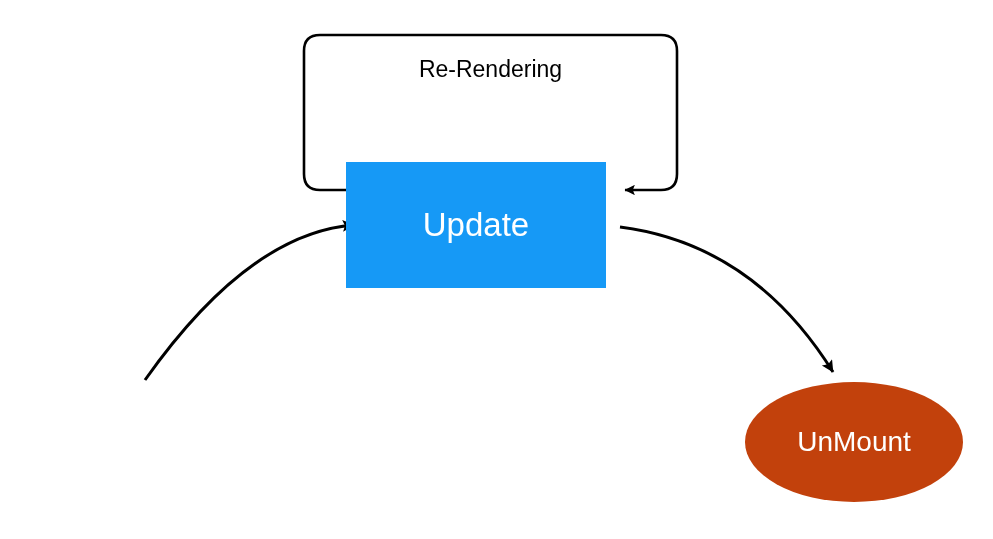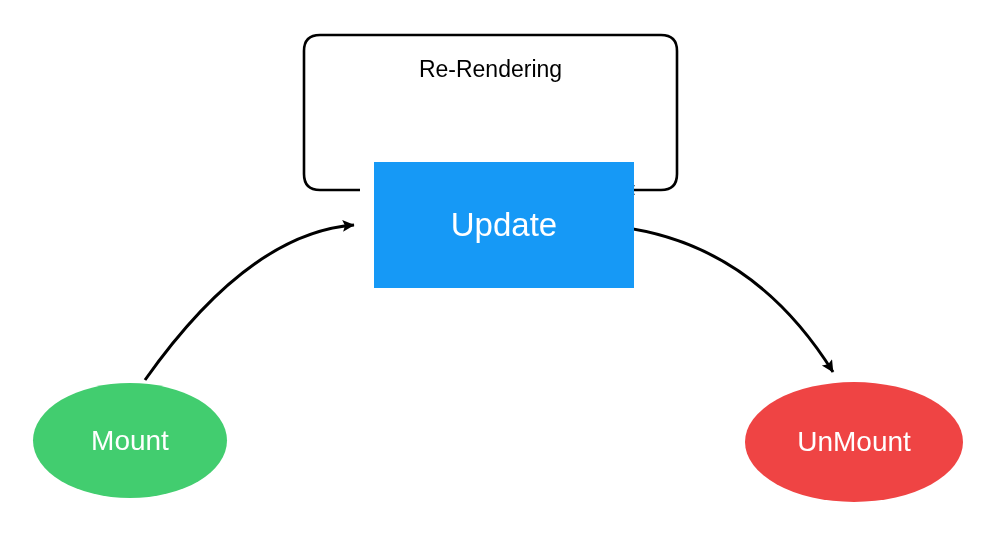--- a/index.html
+++ b/index.html
@@ -41,21 +41,21 @@
   }
   .node {
     position: absolute;
     display: flex;
     align-items: center;
     justify-content: center;
     color: #ffffff;
     z-index: 3;
   }
   .node-update {
-    left: 374px;
+    left: 346px;
     top: 162px;
     width: 260px;
     height: 126px;
     font-size: 33px;
   }
   .node-mount {
     left: 33px;
     top: 383px;
     width: 194px;
     height: 115px;
@@ -89,21 +89,18 @@
 
     <path class="edge-path arrow-stroke" d="M 620 227 Q 753 244 833 372" marker-end="url(#arrowhead)"></path>
   </svg>
 
   <div class="loop-label">Re-Rendering</div>
 
   <div class="node node-update" style="background-color: rgb(22, 153, 246);">
     <span>Update</span>
   </div>
 
-  <div class="node node-mount" style="background-color: rgb(66, 205, 111);">
-    <span>Mount</span>
-  </div>
 
-  <div class="node node-unmount" style="background-color: #ef4444;">
+  <div class="node node-unmount" style="background-color: #c2410c;">
     <span>UnMount</span>
   </div>
 
 </div>
 
 </body></html>

